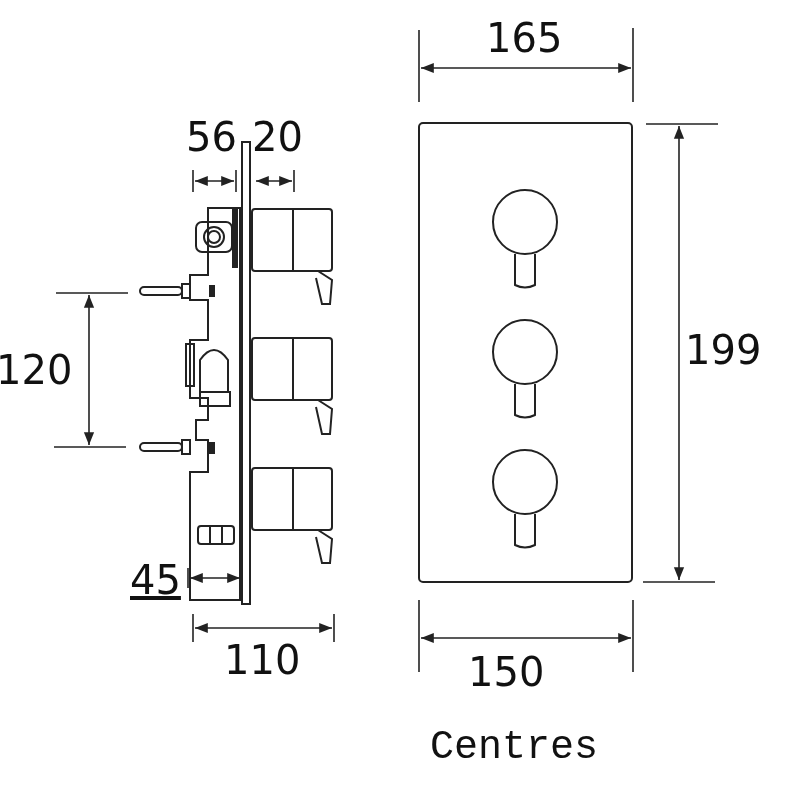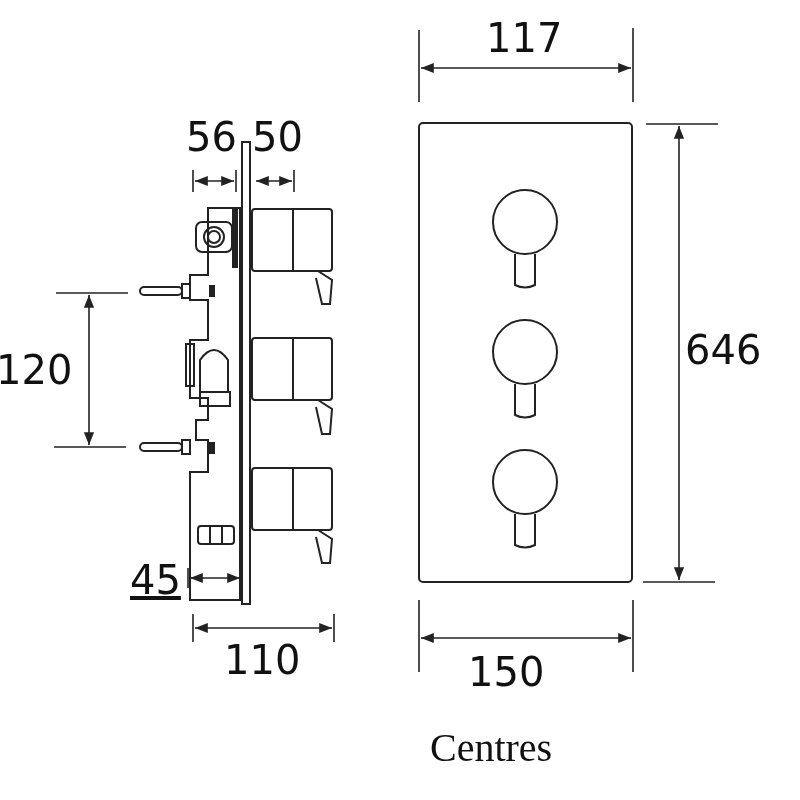--- a/index.html
+++ b/index.html
@@ -8,21 +8,21 @@
   .dim-label {
     position: absolute;
     font-family: "DejaVu Sans", sans-serif;
     font-size: 40px;
     color: #111;
     line-height: 1;
     white-space: nowrap;
   }
   .caption {
     position: absolute;
-    font-family: Liberation Serif, serif;
+    font-family: Liberation Mono, monospace;
     font-size: 40px;
     color: #111;
     line-height: 1;
     white-space: nowrap;
   }
 </style>
 </head>
 <body>
 
 <svg width="800" height="800" viewBox="0 0 800 800" xmlns="http://www.w3.org/2000/svg">
@@ -121,21 +121,21 @@
     <line x1="643" y1="582" x2="715" y2="582"></line>
     <line x1="679" y1="126" x2="679" y2="580" marker-start="url(#arr)" marker-end="url(#arr)"></line>
 
     <line x1="419" y1="600" x2="419" y2="672"></line>
     <line x1="633" y1="600" x2="633" y2="672"></line>
     <line x1="421" y1="638" x2="631" y2="638" marker-start="url(#arr)" marker-end="url(#arr)"></line>
   </g>
 </svg>
 
 <div class="dim-label" style="left:186px; top:117px;">56</div>
-<div class="dim-label" style="left:252px; top:117px;">50</div>
+<div class="dim-label" style="left:252px; top:117px;">20</div>
 <div class="dim-label" style="left:-4px; top:350px;">120</div>
 <div class="dim-label" style="left:130px; top:560px;text-decoration:underline;">45</div>
 <div class="dim-label" style="left:224px; top:640px;text-align:center;">110</div>
 
-<div class="dim-label" style="left:486px; top:18px;">117</div>
-<div class="dim-label" style="left:685px; top:330px;">646</div>
+<div class="dim-label" style="left:486px; top:18px;">165</div>
+<div class="dim-label" style="left:685px; top:330px;">199</div>
 <div class="dim-label" style="left:468px; top:652px;">150</div>
 <div class="caption" style="left:430px; top:728px;">Centres</div>
 
 </body></html>

